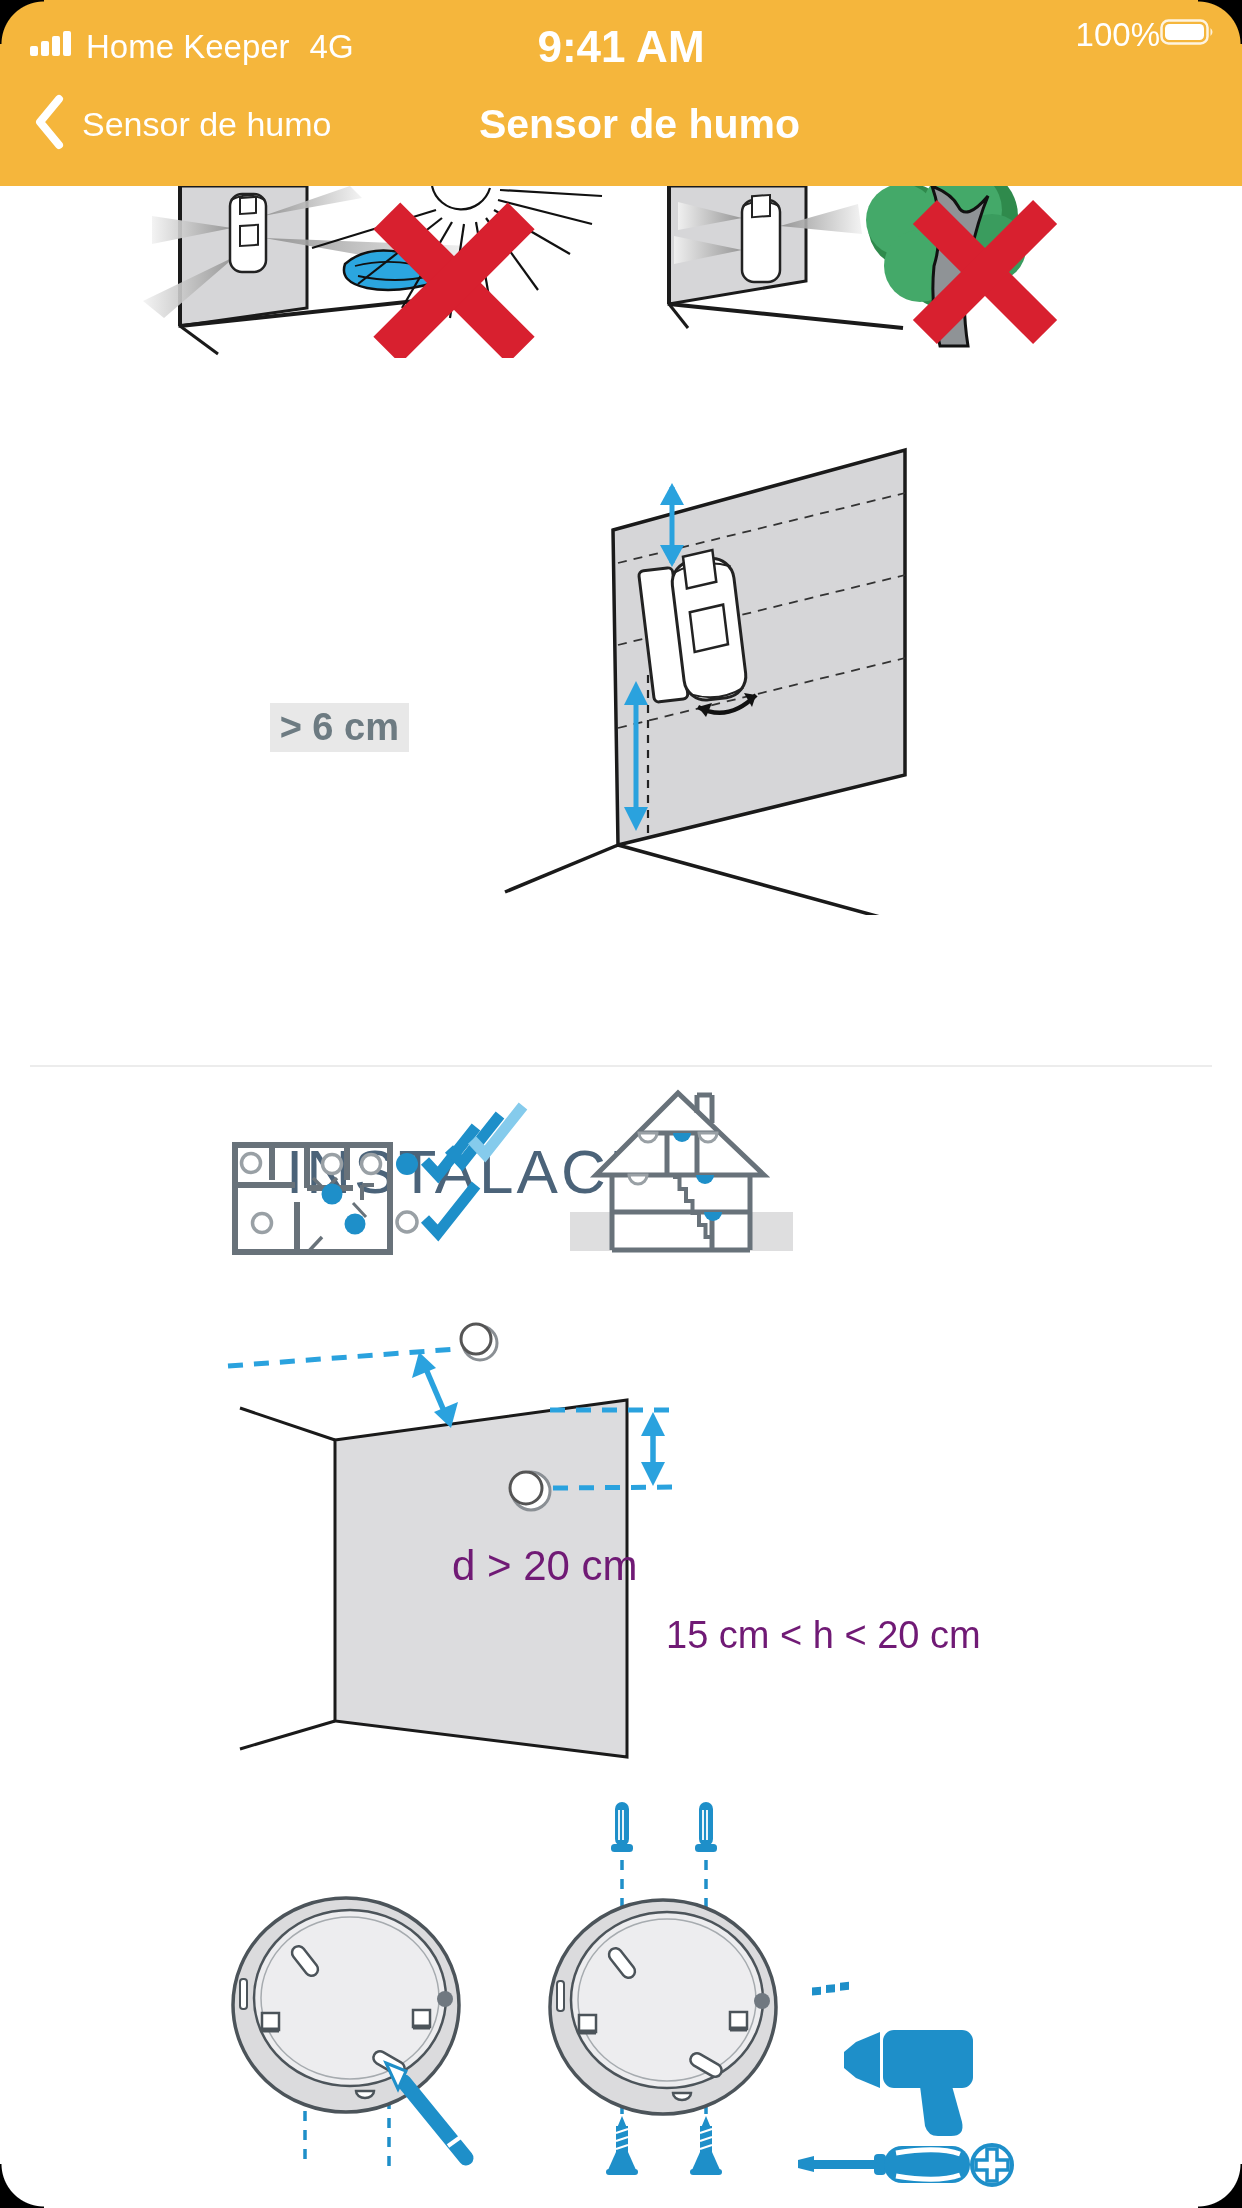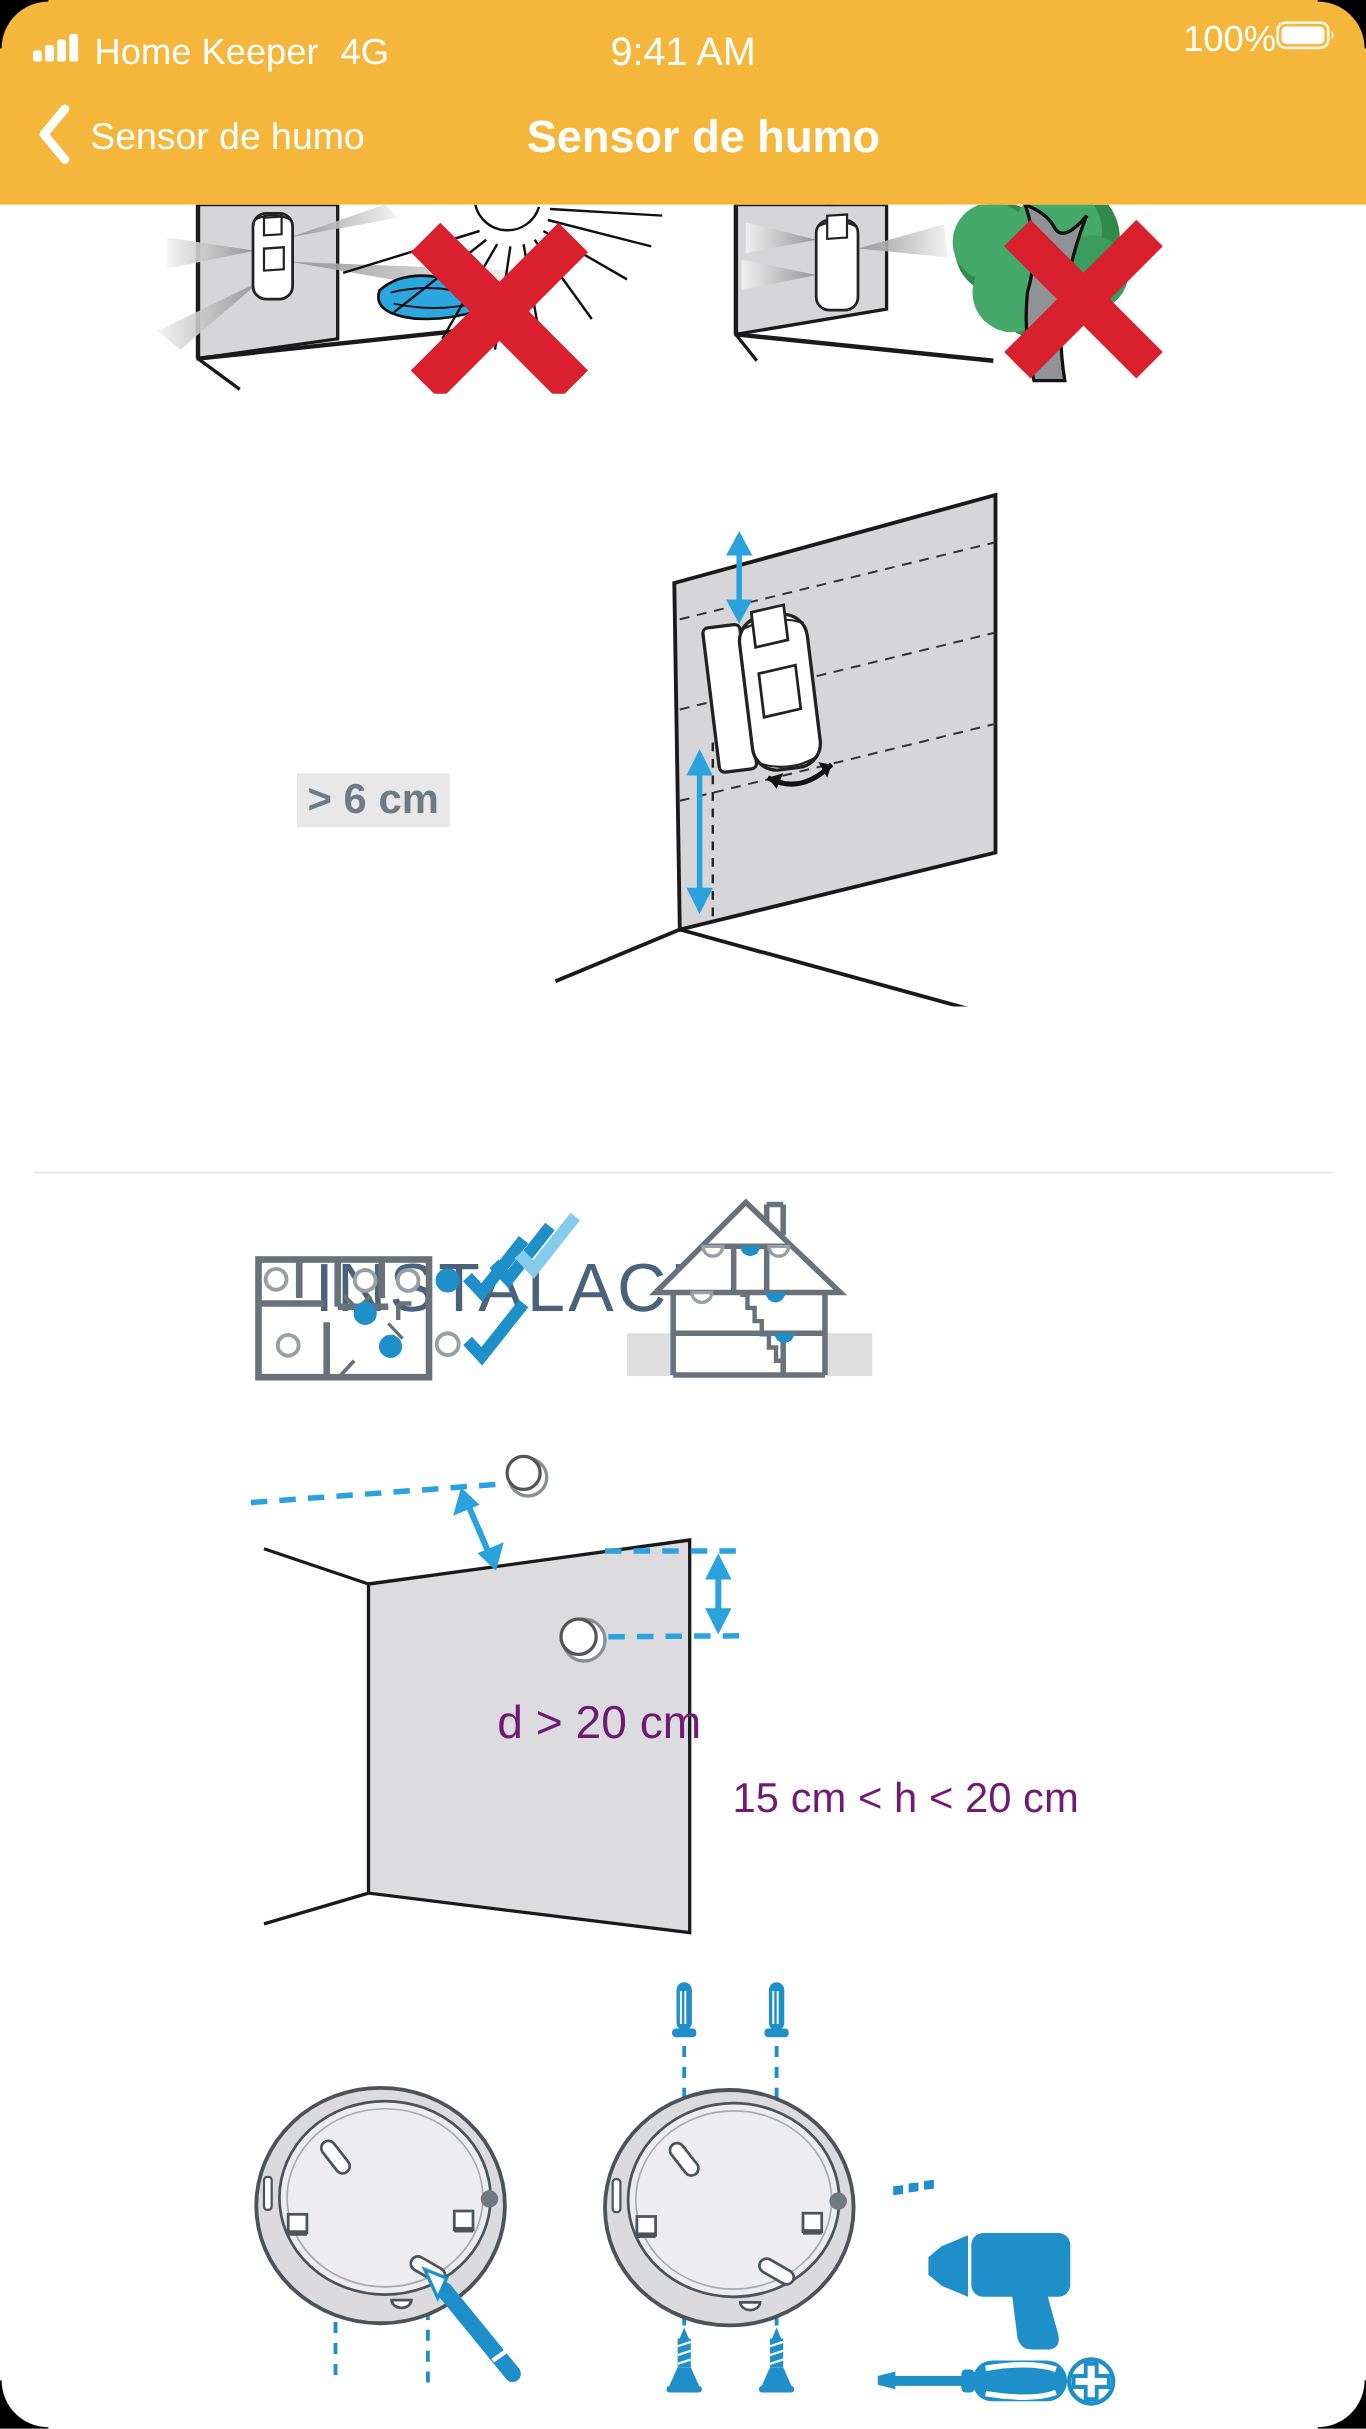--- a/index.html
+++ b/index.html
@@ -4,21 +4,21 @@
 <style>
   html,body{margin:0;padding:0;}
   body{
     width:1242px;height:2208px;position:relative;background:#fff;
     font-family:"Liberation Sans","DejaVu Sans",sans-serif;overflow:hidden;
   }
   
   .appbar{position:absolute;top:0;left:0;width:1242px;height:186px;background:#F5B63C;z-index:5;}
   .statusbar{position:absolute;top:16px;left:0;width:100%;height:62px;color:#fff;}
   .sb-left{position:absolute;left:30px;top:0;height:62px;display:flex;align-items:center;gap:12px;font-size:33px;}
-  .sb-time{position:absolute;left:0;right:0;top:0;height:62px;display:flex;align-items:center;justify-content:center;font-size:36px;font-weight:400;}
+  .sb-time{position:absolute;left:0;right:0;top:0;height:62px;display:flex;align-items:center;justify-content:center;font-size:44px;font-weight:700;}
   .sb-right{position:absolute;right:24px;top:0;height:62px;display:flex;align-items:flex-start;font-size:33px;}
   .navbar{position:absolute;top:62px;left:0;width:100%;height:124px;color:#fff;padding-left:37px;}
   .nav-back{position:absolute;left:34px;top:0;height:124px;display:flex;align-items:center;gap:18px;cursor:pointer;}
   .nav-back-label{font-size:34px;color:#fff;}
   .nav-title{position:absolute;left:0;right:0;top:0;height:124px;display:flex;align-items:center;justify-content:center;font-size:41px;font-weight:700;}
   
   .content{position:absolute;top:186px;left:0;width:1014px;height:2022px;background:#fff;}
   .abs{position:absolute;}
   .measure-label{
     position:absolute;font-weight:700;font-size:38px;color:#6D7B82;

